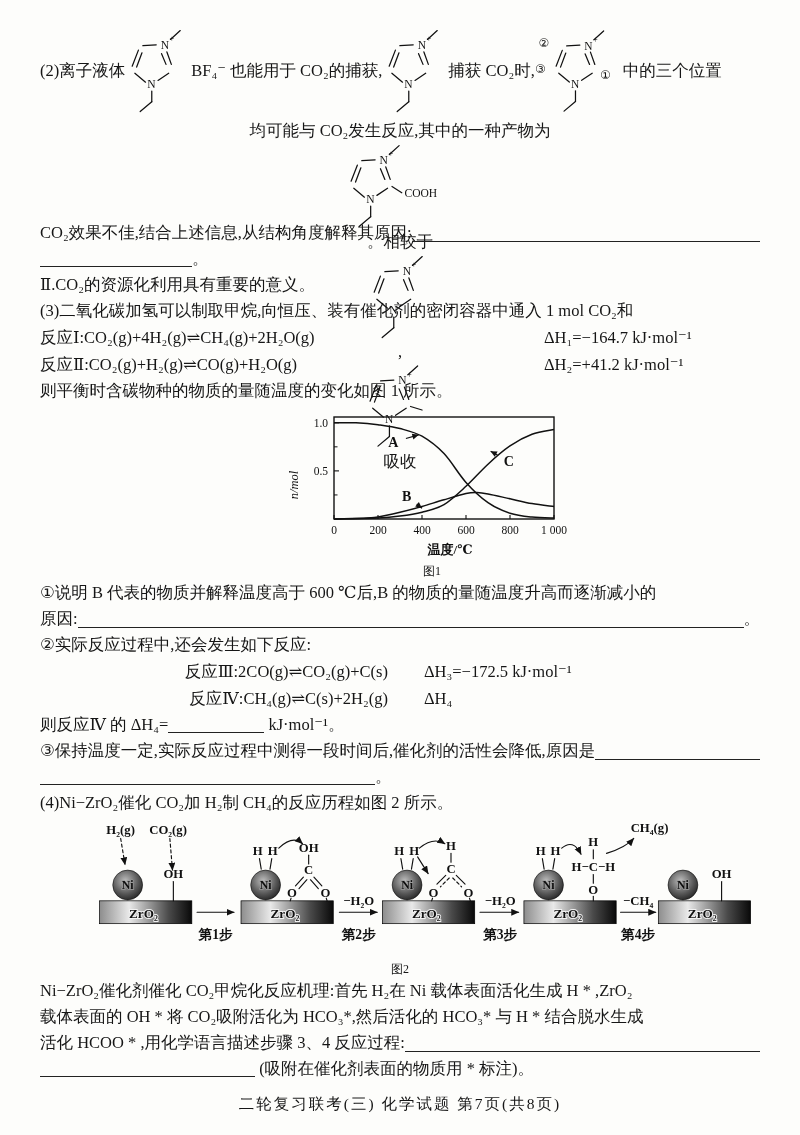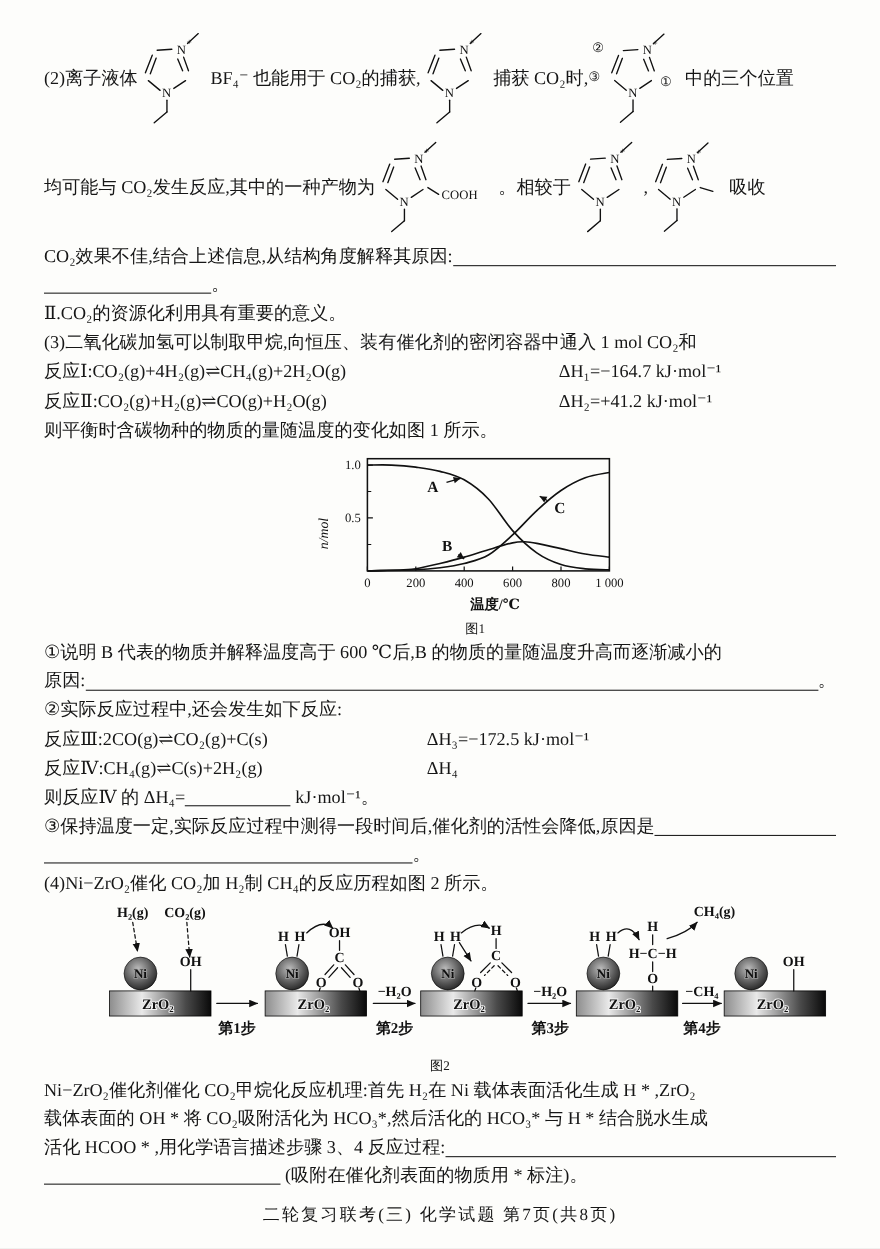--- a/index.html
+++ b/index.html
@@ -6,23 +6,23 @@
   .page{width:800px;height:1135px;background:#fdfdfb;margin:0 auto;box-sizing:border-box;
         padding:22px 40px 0 40px;font-family:"Liberation Serif","DejaVu Serif","DejaVu Sans",serif;
         color:#161616;font-size:16.5px;overflow:hidden;position:relative;}
   p{margin:0;line-height:26px;}
   .struct-line{display:flex;align-items:center;white-space:nowrap;}
   .struct-line .t{flex:0 0 auto;}
   .ringsvg{flex:0 0 auto;display:block;}
   .blank{display:inline-block;border-bottom:1.4px solid #222;height:18px;vertical-align:-3px;}
   .flexline{display:flex;align-items:baseline;justify-content:center;}
   .flexline .grow{flex:1 1 auto;border-bottom:1.4px solid #222;height:18px;align-self:flex-end;margin-bottom:4px;}
-  .eqrow{display:flex;line-height:27px;}
+  .eqrow{display:flex;line-height:27px;gap:36px;}
   .eqrow .rx{width:468px;flex:0 0 auto;}
-  .eqrow .rx2{width:348px;flex:0 0 auto;}
+  .eqrow .rx2{width:348px;flex:0 0 auto;text-align:right;}
   .fig1{width:300px;margin:3px 0 0 242px;text-align:center;}
   .figcap{text-align:center;line-height:18px;font-size:12px;}
   .fig2wrap{margin:4px 0 12px 52px;}
   .footer{text-align:center;margin-top:12px;font-size:15.5px;letter-spacing:2px;font-weight:normal;}
   svg text{font-family:"Liberation Serif","DejaVu Serif","DejaVu Sans",serif;fill:#111;}
   
   .rb{stroke:#111;stroke-width:1.4;stroke-linecap:round;}
   .ringtxt{font-size:13px;}
   .ringplus{font-size:9.5px;}
   .ringnum{font-size:13.5px;}
@@ -77,21 +77,21 @@
     <span class="t">捕获 CO₂时,</span>
     <svg class="ringsvg" width="88" height="89" viewBox="0 0 100 100">
       <use href="#ring-base" x="16"></use>
       <text class="ringnum" x="4" y="22">②</text>
       <text class="ringnum" x="0" y="52">③</text>
       <text class="ringnum" x="74" y="58">①</text>
     </svg>
     <span class="t">中的三个位置</span>
   </div>
 
-  <div class="struct-line" style="height:100px;">
+  <div class="struct-line" style="height:100px;flex-direction:column;">
     <span class="t">均可能与 CO₂发生反应,其中的一种产物为</span>
     <svg class="ringsvg" width="112" height="89" viewBox="0 0 126 100">
       <use href="#ring-base"></use>
       <line class="rb" x1="54" y1="50" x2="65" y2="57"></line>
       <text class="ringtxt" x="68" y="62">COOH</text>
     </svg>
     <span class="t">。相较于</span>
     <svg class="ringsvg" width="66" height="89" viewBox="0 0 74 100">
         <use href="#ring-base"></use>
       </svg>

